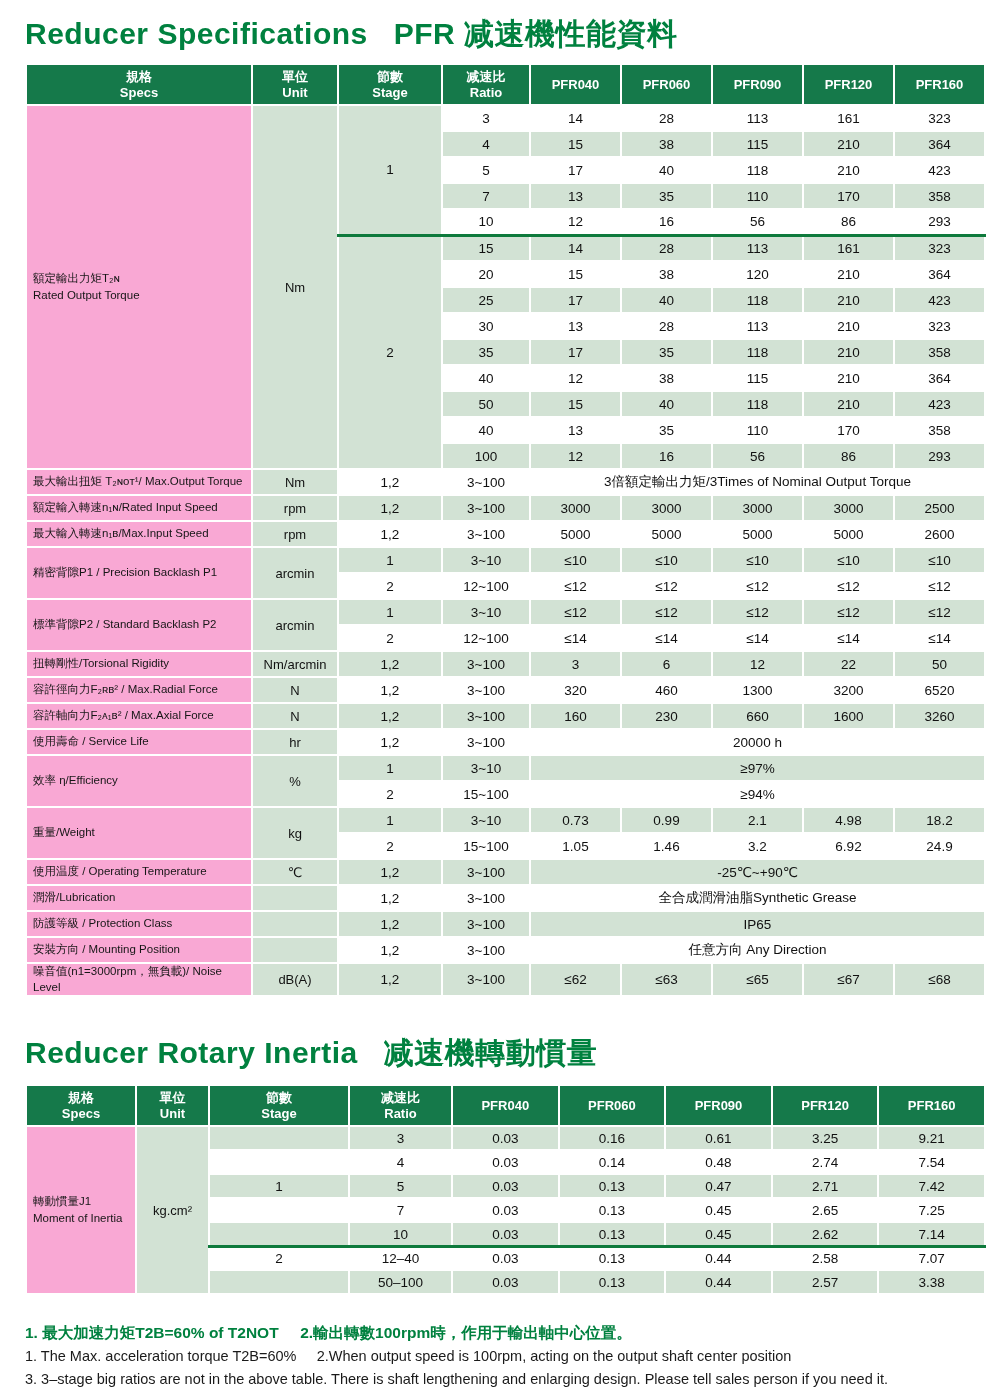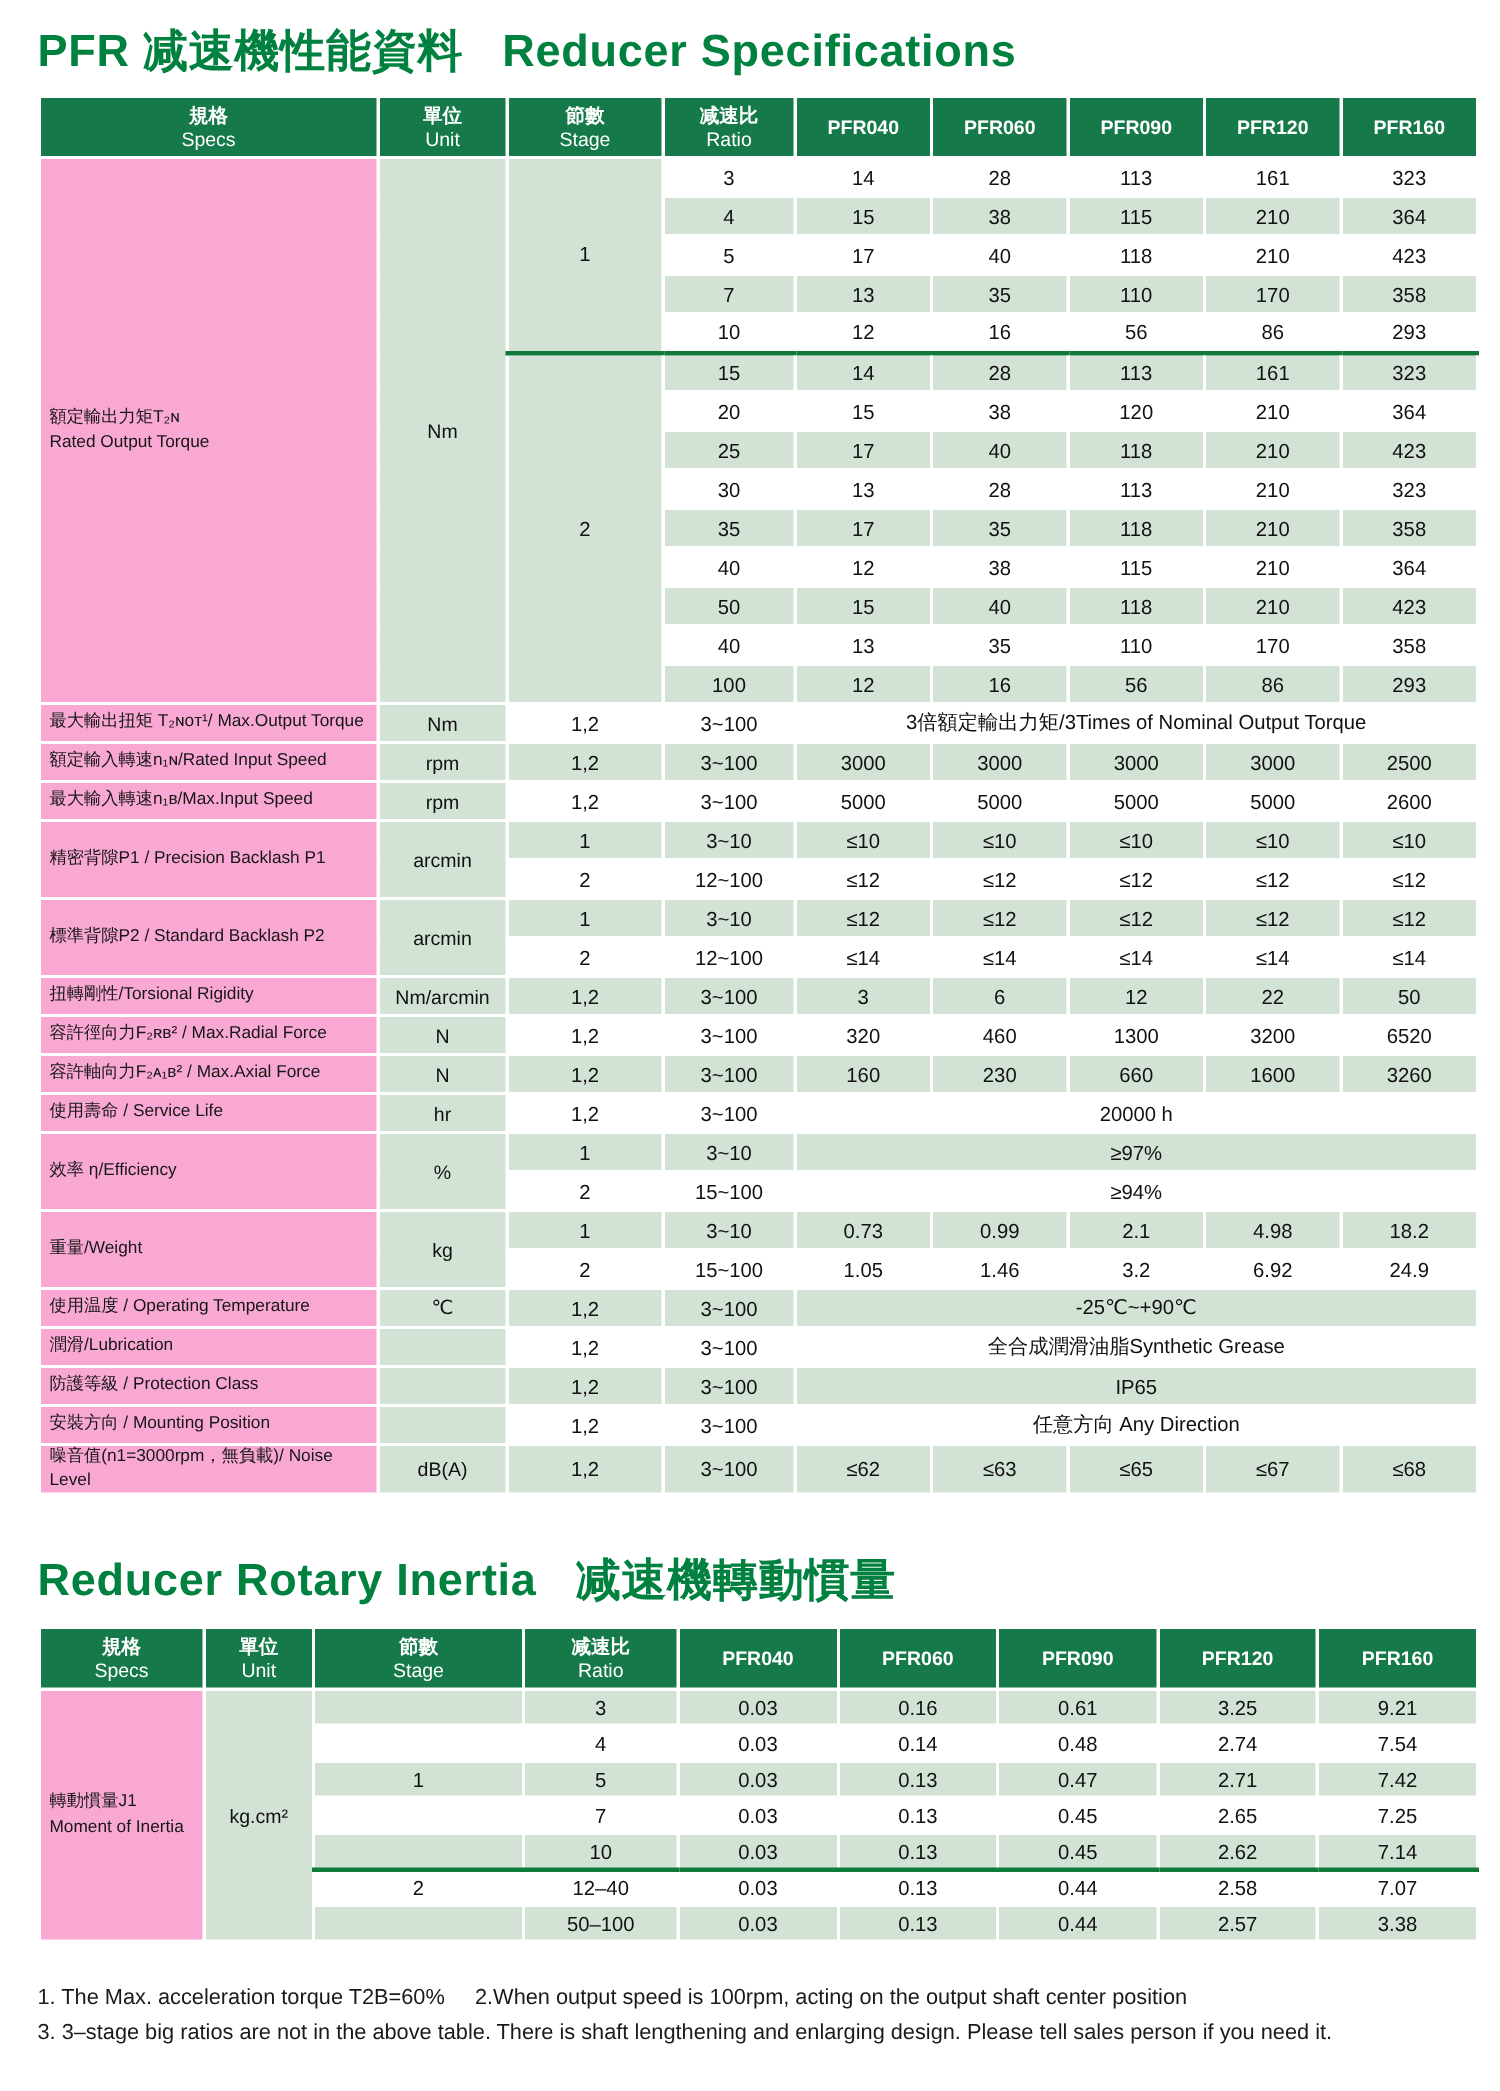--- a/index.html
+++ b/index.html
@@ -19,21 +19,21 @@
   .big-title.second { margin-top: 36px; margin-bottom: 10px; }
 
   table { border-collapse: collapse; table-layout: fixed; width: 961px; }
   td, th { border: 2px solid #ffffff; overflow: hidden; }
 
   th {
     background: #15794a; color: #ffffff; font-weight: bold;
     font-size: 13px; text-align: center; padding: 4px 0; line-height: 1.2;
     height: 38px;
   }
-  th .en { font-weight: normal; text-align: center; }
+  th .en { font-weight: bold; text-align: center; }
 
   td { font-size: 13.5px; text-align: center; vertical-align: middle; }
   #spec-table td { height: 26px; }
   #inertia-table td { height: 24px; }
 
   td.lab {
     background: #f9a8d4; text-align: left; padding-left: 6px;
     font-size: 11.5px; line-height: 1.35; color: #161616;
   }
   td.lab .ln + .ln { margin-top: 2px; }
@@ -47,22 +47,22 @@
   .footnotes { margin-top: 26px; line-height: 1.55; }
   .fn-zh { color: #00813f; font-weight: bold; font-size: 15.5px; white-space: pre-wrap; }
   .fn-en { color: #1a1a1a; font-size: 14.5px; white-space: pre-wrap; }
 </style>
 </head>
 <body>
 
 <div class="page">
 
   <div class="big-title">
+    <span>Reducer Specifications</span>
     <span>PFR 减速機性能資料</span>
-    <span>Reducer Specifications</span>
   </div>
 
   <table id="spec-table">
     <colgroup>
       <col style="width:226px">
         <col style="width:86px">
         <col style="width:104px">
         <col style="width:88px">
       <col>
         <col>
@@ -538,17 +538,18 @@
           <td class="g">0.03</td>
           <td class="g">0.13</td>
           <td class="g">0.44</td>
           <td class="g">2.57</td>
           <td class="g">3.38</td>
         </tr>
       </tbody>
   </table>
 
   <div class="footnotes">
+    <div class="fn-zh">1. 最大加速力矩T2B=60% of T2NOT     2.輸出轉數100rpm時，作用于輸出軸中心位置。</div>
     <div class="fn-en">1. The Max. acceleration torque T2B=60%     2.When output speed is 100rpm, acting on the output shaft center position</div>
     <div class="fn-en">3. 3–stage big ratios are not in the above table. There is shaft lengthening and enlarging design. Please tell sales person if you need it.</div>
   </div>
 
 </div>
 
 </body></html>

